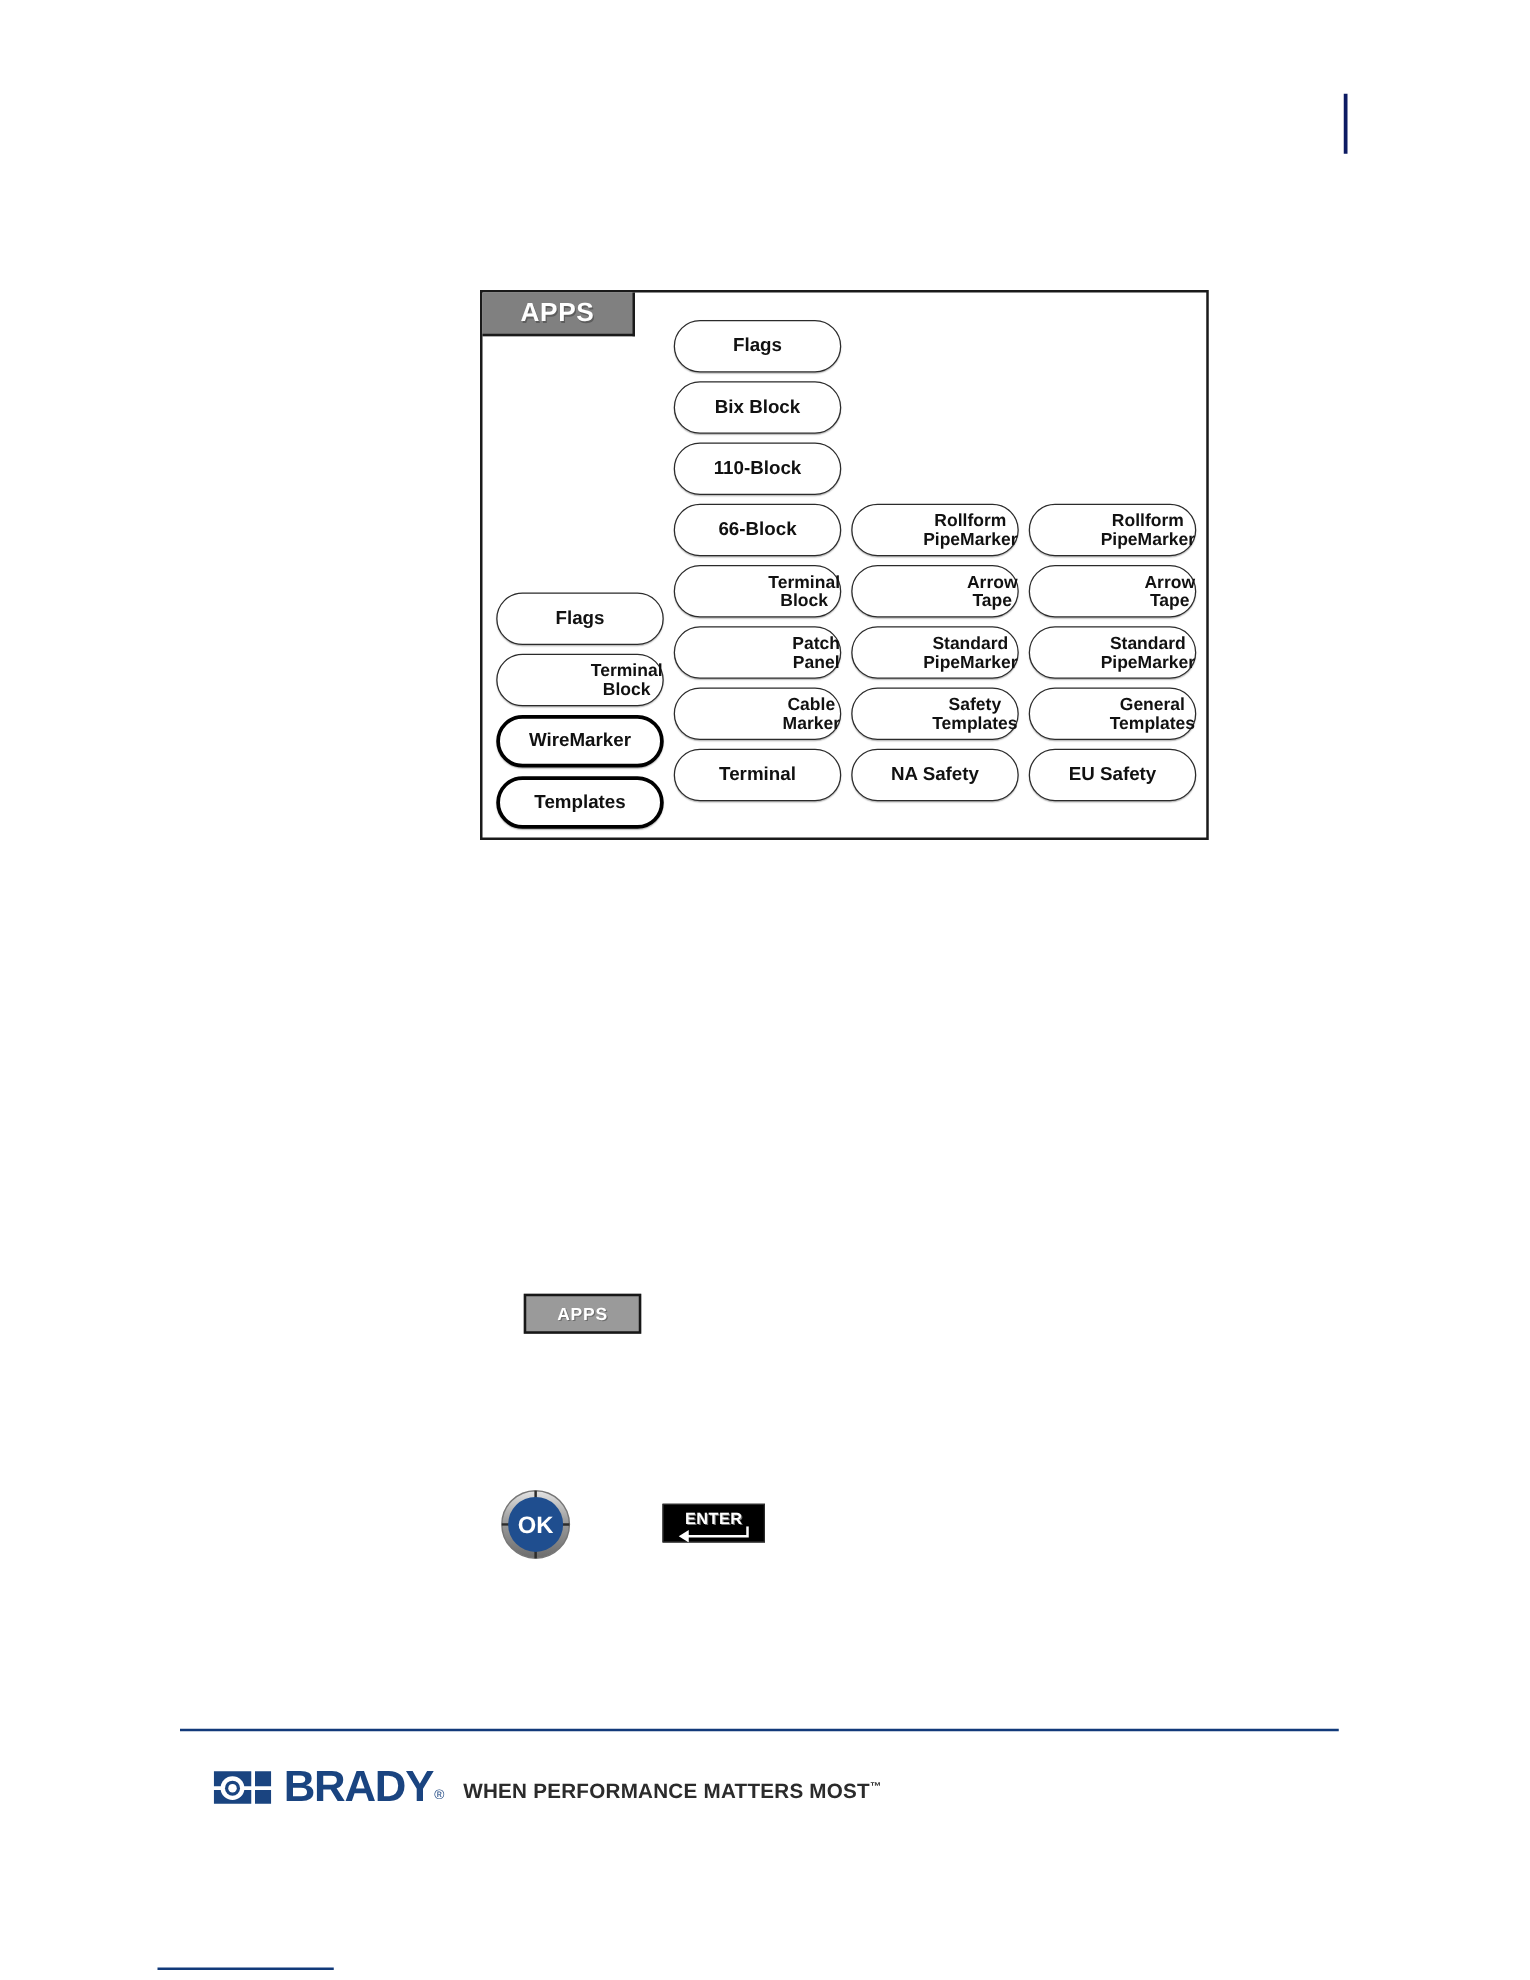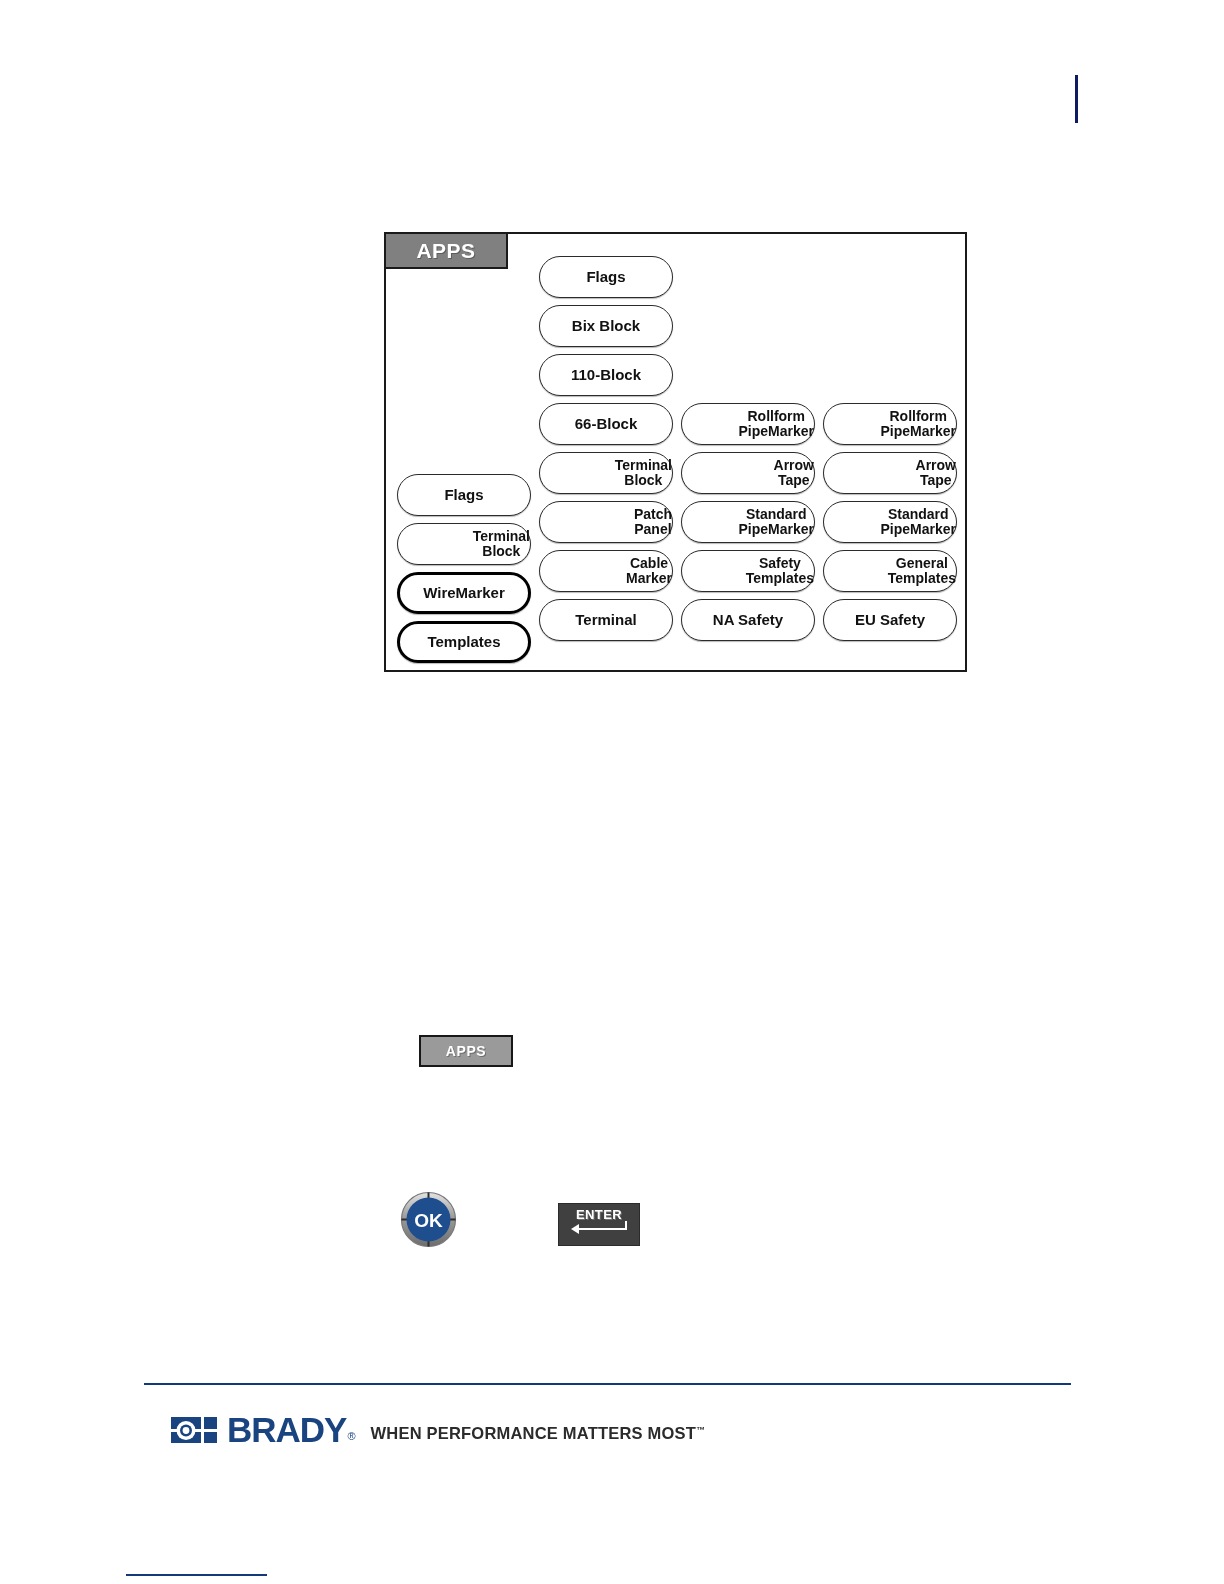--- a/index.html
+++ b/index.html
@@ -116,25 +116,25 @@
     position: absolute;
     left: 400px;
     top: 1191px;
     width: 57px;
     height: 57px;
   }
 
   
   #enter-key {
     position: absolute;
-    left: 558px;
+    left: 530px;
     top: 1203px;
     width: 82px;
-    height: 43px;
-    background: #404040;
+    height: 31px;
+    background: #000000;
     border: 1px solid #2b2b2b;
     box-sizing: border-box;
   }
   #enter-label {
     position: absolute;
     left: 0;
     right: 0;
     top: 3px;
     text-align: center;
     color: #ffffff;

